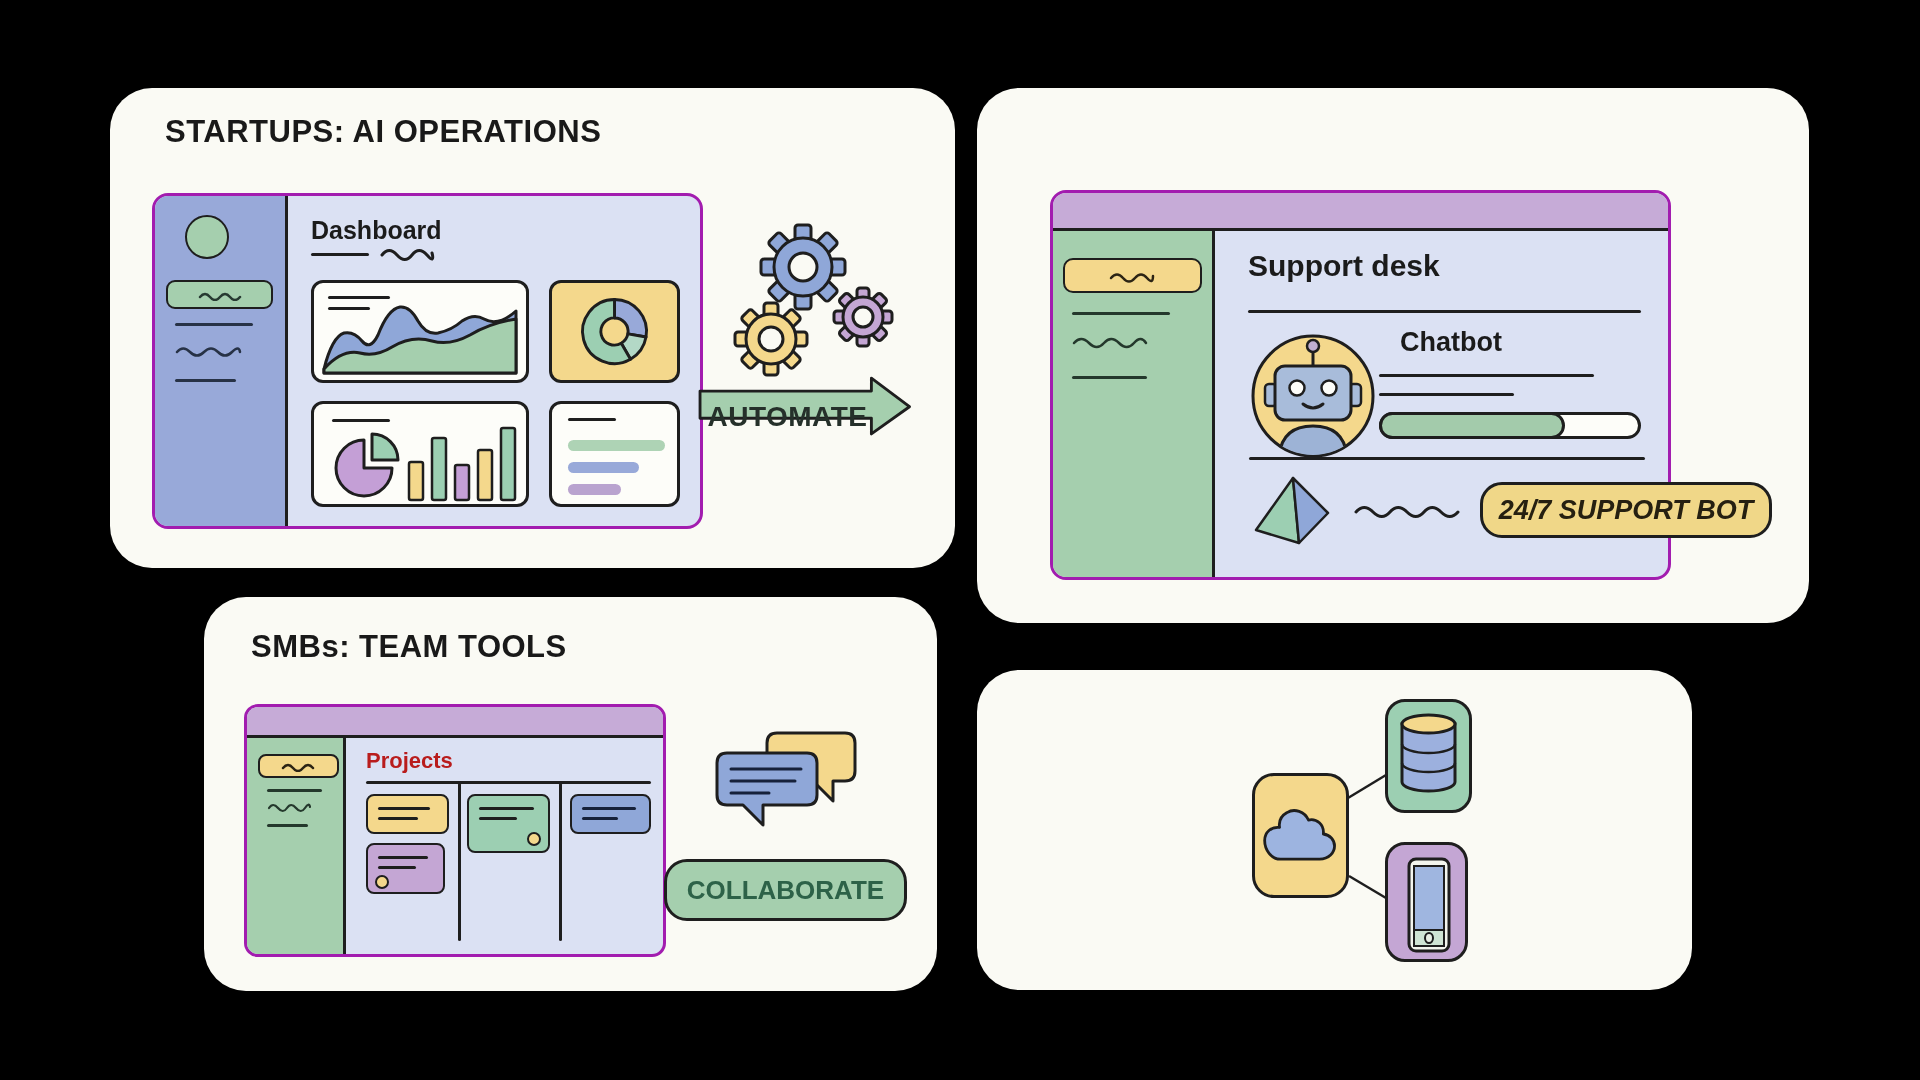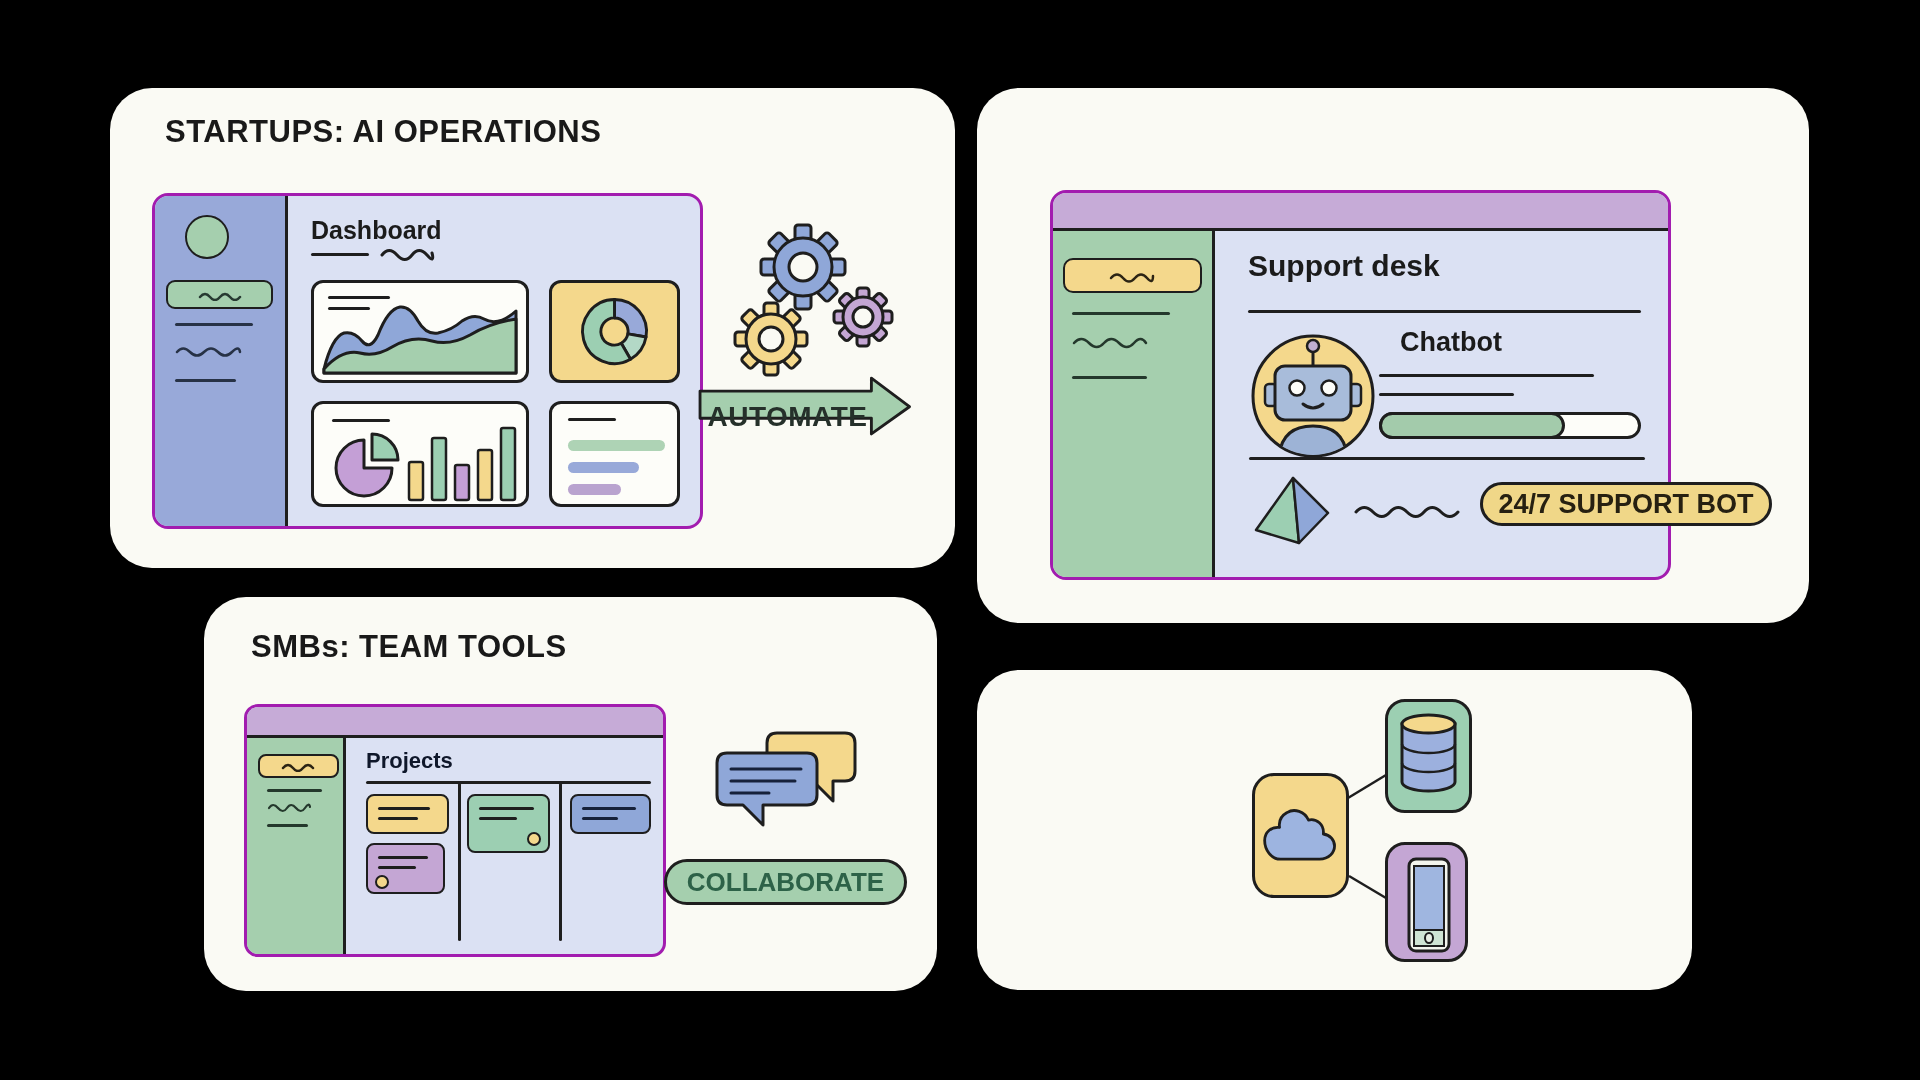--- a/index.html
+++ b/index.html
@@ -242,21 +242,21 @@
 
       <svg class="abs" style="left:198px; top:282px;" width="82" height="72" viewBox="0 0 82 72">
         <polygon points="42,3 5,55 48,68" fill="#9ccfb2" stroke="#1e1e1e" stroke-width="2.5" stroke-linejoin="round"></polygon>
         <polygon points="42,3 48,68 77,38" fill="#8fa7d8" stroke="#1e1e1e" stroke-width="2.5" stroke-linejoin="round"></polygon>
       </svg>
       <svg class="abs" style="left:300px; top:306px;" width="110" height="20" viewBox="0 0 110 20">
         <path d="M3,13 Q11,4 20,13 T37,13 T54,13 T71,13 T88,13 T105,13" fill="none" stroke="#1e1e1e" stroke-width="3" stroke-linecap="round"></path>
       </svg>
     </div>
 
-    <div class="badge" style="left:503px; top:394px; width:292px; height:44px; background:#f0d788; border-radius:22px; font-size:27px; color:#262011;">
+    <div class="badge" style="left:503px; top:394px; width:292px; height:56px; background:#f0d788; border-radius:22px; font-size:27px; color:#262011;font-style:italic;">
       <span>24/7 SUPPORT BOT</span>
     </div>
   </div>
 
   <div class="card" style="left:204px; top:597px; width:733px; height:394px;">
     <div class="card-title" style="left:47px; top:32px;">SMBs: TEAM TOOLS</div>
 
     <div class="win" style="left:40px; top:107px; width:422px; height:253px; border-radius:14px;">
       <div class="topbar" style="height:31px;"></div>
       <div class="sbar" style="top:31px; width:99px; background:#a5cfae;">
@@ -265,21 +265,21 @@
             <path d="M2,7 Q7,1 12,7 T22,7 T32,7" fill="none" stroke="#2c2414" stroke-width="2.5" stroke-linecap="round"></path>
           </svg>
         </div>
         <div class="ln" style="left:20px; top:51px; width:55px; height:2.5px; background:#24382c;"></div>
         <svg class="abs" style="left:20px; top:62px;" width="46" height="13" viewBox="0 0 46 13">
           <path d="M2,8 Q6,2 11,8 T20,8 T29,8 T38,8 43,7" fill="none" stroke="#24382c" stroke-width="2.2" stroke-linecap="round"></path>
         </svg>
         <div class="ln" style="left:20px; top:86px; width:41px; height:2.5px; background:#24382c;"></div>
       </div>
 
-      <div class="abs" style="left:119px; top:41px; font-size:22px; font-weight:700; color:#0f172a;">Projects</div>
+      <div class="abs" style="left:119px; top:41px; font-size:22px; font-weight:700; color:#b91c1c;">Projects</div>
       <div class="ln" style="left:119px; top:74px; width:285px; height:2.5px; background:#1e1e1e;"></div>
       <div class="ln" style="left:211px; top:76px; width:2.5px; height:158px; background:#1e1e1e;"></div>
       <div class="ln" style="left:312px; top:76px; width:2.5px; height:158px; background:#1e1e1e;"></div>
 
       <div class="mini-card" style="left:119px; top:87px; width:83px; height:40px; background:#f4d88c;">
         <div class="ln" style="left:10px; top:11px; width:52px; height:2.5px; background:#1e1e1e;"></div>
         <div class="ln" style="left:10px; top:21px; width:40px; height:2.5px; background:#1e1e1e;"></div>
       </div>
       <div class="mini-card" style="left:119px; top:136px; width:79px; height:51px; background:#c4a6d4;">
         <div class="ln" style="left:10px; top:11px; width:50px; height:2.5px; background:#1e1e1e;"></div>
@@ -298,21 +298,21 @@
     </div>
 
     <svg class="abs" style="left:505px; top:128px;" width="160" height="105" viewBox="0 0 160 105">
       <path d="M68,8 H136 Q146,8 146,18 V46 Q146,56 136,56 H124 V76 L104,56 H68 Q58,56 58,46 V18 Q58,8 68,8 Z" fill="#f4d88c" stroke="#1e1e1e" stroke-width="3" stroke-linejoin="round"></path>
       <path d="M18,28 H98 Q108,28 108,38 V70 Q108,80 98,80 H54 V100 L34,80 H18 Q8,80 8,70 V38 Q8,28 18,28 Z" fill="#8fa7d8" stroke="#1e1e1e" stroke-width="3" stroke-linejoin="round"></path>
       <line x1="22" y1="44" x2="92" y2="44" stroke="#16213a" stroke-width="3" stroke-linecap="round"></line>
       <line x1="22" y1="56" x2="86" y2="56" stroke="#16213a" stroke-width="3" stroke-linecap="round"></line>
       <line x1="22" y1="68" x2="60" y2="68" stroke="#16213a" stroke-width="3" stroke-linecap="round"></line>
     </svg>
 
-    <div class="badge" style="left:460px; top:262px; width:243px; height:46px; background:#a5cfae; border-radius:23px; font-size:26px; color:#2d6248;">
+    <div class="badge" style="left:460px; top:262px; width:243px; height:62px; background:#a5cfae; border-radius:23px; font-size:26px; color:#2d6248;">
       <span>COLLABORATE</span>
     </div>
   </div>
 
   <div class="card" style="left:977px; top:670px; width:715px; height:320px;">
 
     <svg class="abs" style="left:368px; top:95px;" width="44" height="140" viewBox="0 0 44 140">
       <line x1="3" y1="33" x2="41" y2="10" stroke="#1e1e1e" stroke-width="2.5"></line>
       <line x1="4" y1="111" x2="41" y2="133" stroke="#1e1e1e" stroke-width="2.5"></line>
     </svg>

